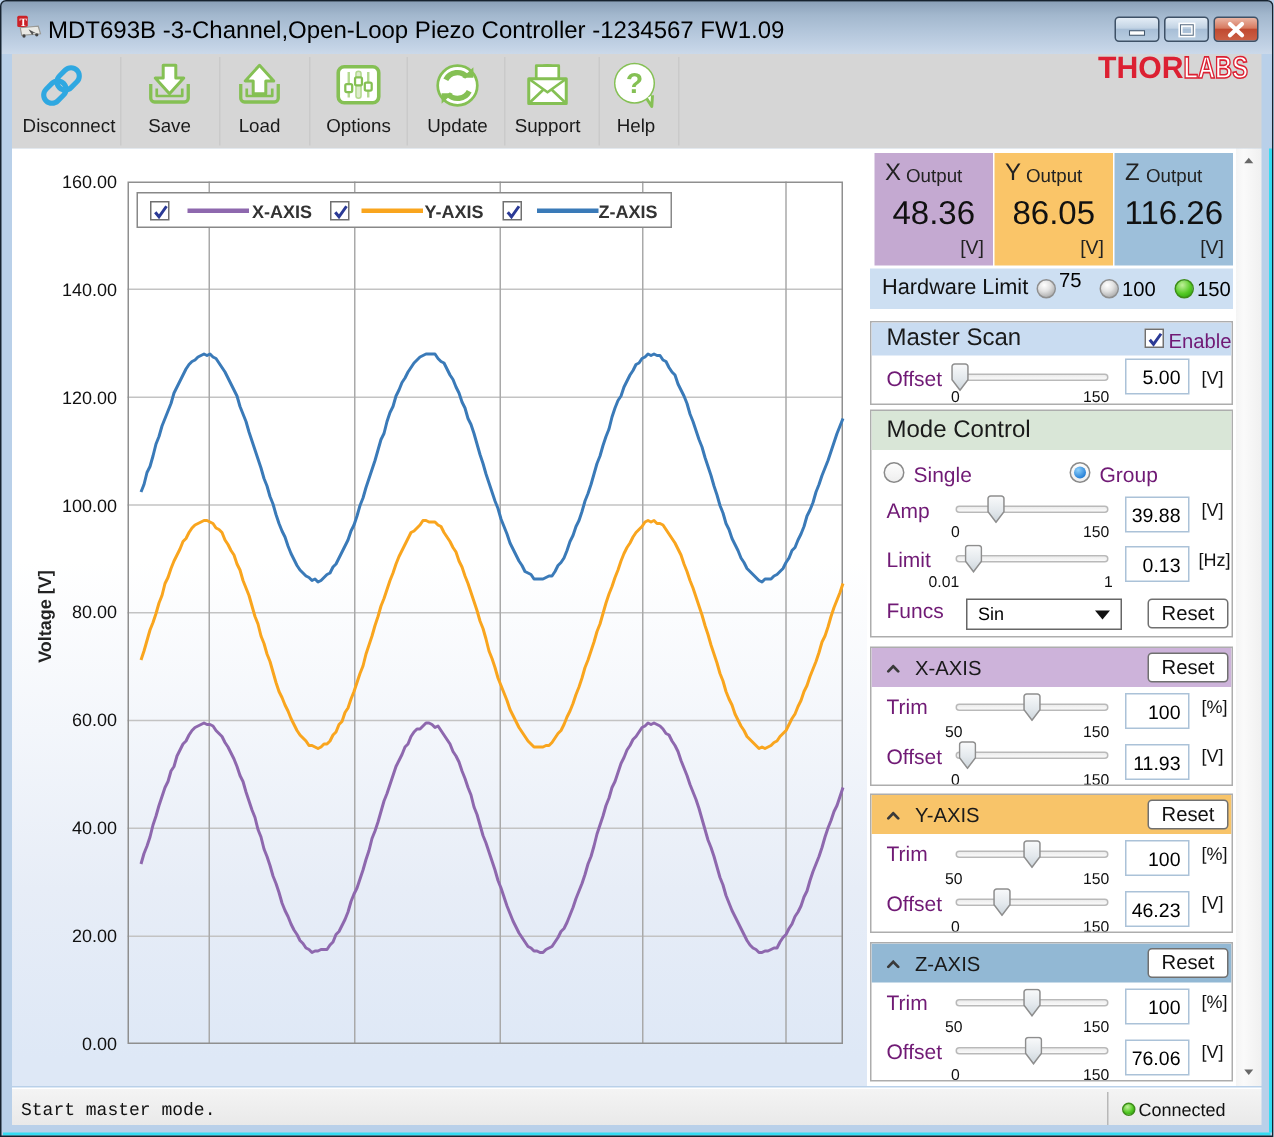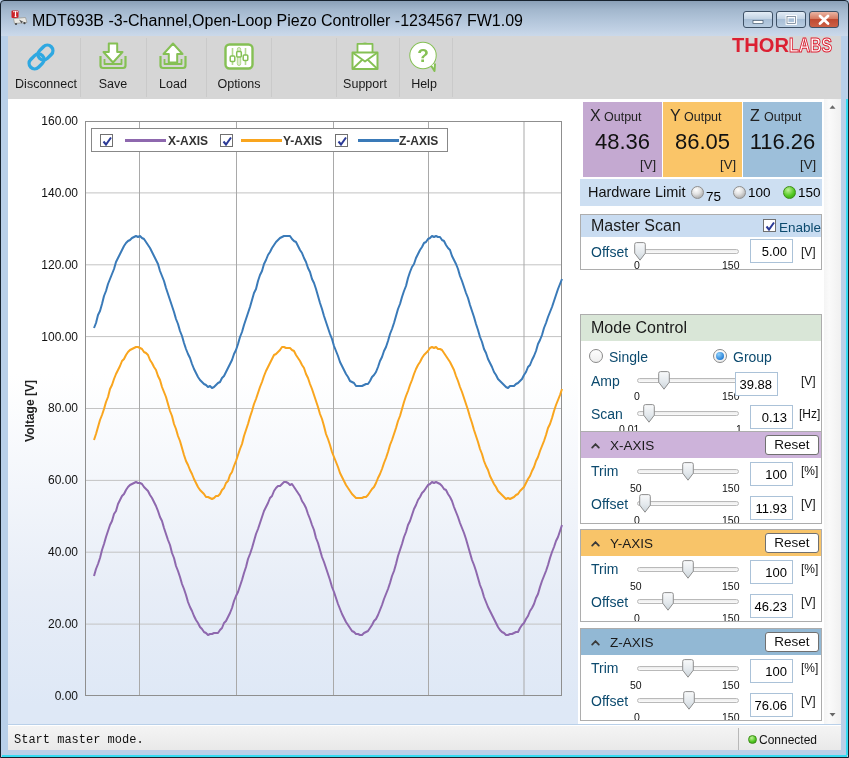--- a/index.html
+++ b/index.html
@@ -37,21 +37,21 @@
 .sect { position:absolute; width:242px; background:#fff; border:1px solid #adadad; overflow:hidden; }
 .sect-head { position:absolute; left:0; top:0; width:100%; }
 .sect-title { position:absolute; left:10px; font-size:16px; color:#1a1a1a;text-align:center; }
 .slider { position:absolute; height:19px; }
 .track { position:absolute; left:0; top:7px; width:100%; height:5px; border:1px solid #b9b9b9; border-radius:2.5px; background:linear-gradient(180deg,#ececec,#fafafa); }
 .thumb { position:absolute; top:0px; }
 .thumb svg { display:block; }
 .slab { position:absolute; font-size:10.5px; line-height:10px; color:#111; }
 .vbox { position:absolute; width:43px; height:24px; background:#fff; border:1px solid #abc2d8; font-size:13px; color:#000; text-align:right; padding:4px 5px 0 0; }
 .unit2 { position:absolute; font-size:12px; color:#111; }
-.rlab { position:absolute; font-size:14px; color:#0c4a6e; }
+.rlab { position:absolute; font-size:14px; color:#701a75; }
 .resetbtn { position:absolute; left:184px; width:54px; height:20px; background:#fff; border:1px solid #707070; border-radius:3px; font-size:13.5px; color:#111; text-align:center; line-height:18px; }
 .radio { position:absolute; width:14px; height:14px; border-radius:50%; border:1px solid #8a8a8a; background:linear-gradient(180deg,#fdfdfd,#eee); }
 .radio.on::after { content:""; position:absolute; left:2px; top:2px; width:8px; height:8px; border-radius:50%; background:radial-gradient(circle at 35% 30%,#8ed0fb,#2a83d8 70%,#1565b0); }
 .sphere { position:absolute; width:12px; height:12px; border-radius:50%; }
 .sphere.gray { background:radial-gradient(circle at 38% 28%,#ffffff,#e2e2e2 40%,#b4b4b4 75%,#a2a2a2); border:1px solid #8f8f8f; }
 .sphere.green { background:radial-gradient(circle at 38% 28%,#c0f09a,#55ca25 55%,#2fa312 90%); border:1px solid #3d8d18; }
 .chev { position:absolute; } .chev svg { display:block; }
 #statusbar { position:absolute; left:8px; top:725px; width:833px; height:25px; background:linear-gradient(180deg,#f4f4f4,#e9e9e9); border-top:1px solid #fff; color:#111; font-size:12px; }
 </style></head>
 <body>
@@ -122,20 +122,32 @@
         </g>
 <rect x="15.3" y="7.5" width="3.4" height="18" rx="1.7" fill="#ddeccc" stroke="#b2d98e" stroke-width="1"></rect>
 <g fill="#fff" stroke="#85c054" stroke-width="1.5">
           <rect x="8.2" y="16" width="4.6" height="5.4" rx="1"></rect>
           <rect x="14.7" y="11.5" width="4.6" height="5.4" rx="1"></rect>
           <rect x="21.2" y="15" width="4.6" height="5.4" rx="1"></rect>
         </g>
       </svg>
       <div>Options</div>
     </div>
+<div class="tbitem" style="left:252px;width:90px;">
+      <svg width="34" height="34" viewBox="0 0 34 34">
+        <circle cx="17" cy="17" r="13.2" fill="#fff" stroke="#85c054" stroke-width="1.8"></circle>
+<g fill="none" stroke="#85c054" stroke-width="3.6">
+<path d="M9.2 13.2 a8.6 8.6 0 0 1 14.2 -1.8"></path>
+<path d="M24.8 20.8 a8.6 8.6 0 0 1 -14.2 1.8"></path>
+        </g>
+<path d="M20.2 11.8 h7.4 v-7 Z" fill="#85c054"></path>
+<path d="M13.8 22.2 h-7.4 v7 Z" fill="#85c054"></path>
+      </svg>
+      <div>Update</div>
+    </div>
 <div class="tbitem" style="left:312px;width:90px;">
       <svg width="34" height="34" viewBox="0 0 34 34">
         <g stroke="#85c054" stroke-linejoin="round">
 <path d="M11 8 a6 4.5 0 0 1 12 0 v3 h-12 Z" fill="#fff" stroke-width="1.8"></path>
 <path d="M9.5 3.8 h15 v12 h-15 Z" fill="#fff" stroke-width="1.8"></path>
 <path d="M4.5 12.5 h25 v16.5 h-25 Z" fill="#fff" stroke-width="2"></path>
 <path d="M4.5 12.5 L17 21.5 L29.5 12.5" fill="none" stroke-width="1.8"></path>
 <path d="M4.5 29 L14.5 19.5 M29.5 29 L19.5 19.5" fill="none" stroke-width="1.8"></path>
         </g>
       </svg>
@@ -225,21 +237,21 @@
     </div>
 <div class="outbox" style="left:165px;top:3px;background:#9dbfda;">
       <span class="axl">Z</span>
       <span class="axs">Output</span>
       <div class="val">116.26</div>
       <span class="unit">[V]</span>
     </div>
 <div id="hwlimit" style="left:2px;top:80px;">
 <span class="abs" style="left:8px;top:5px;font-size:14.5px;color:#111;">Hardware Limit</span>
 <span class="sphere gray" style="left:111px;top:7px;width:13px;height:13px;"></span>
-      <span class="abs" style="left:126px;top:10px;font-size:13.5px;">75</span>
+      <span class="abs" style="left:126px;top:0;font-size:13.5px;">75</span>
 <span class="sphere gray" style="left:153px;top:7px;width:13px;height:13px;"></span>
       <span class="abs" style="left:168px;top:6px;font-size:13.5px;">100</span>
 <span class="sphere green" style="left:203px;top:7px;width:13px;height:13px;"></span>
       <span class="abs" style="left:218px;top:6px;font-size:13.5px;">150</span>
 </div>
 <div class="sect" style="left:2px;top:115px;height:56px;">
 <div class="sect-head" style="height:22px;background:#c9dcf1;"></div>
 <div class="sect-title" style="top:2px;">Master Scan</div>
 <span class="cb" style="left:182px;top:4px;position:absolute;">
         <svg width="15" height="15" viewBox="0 0 15 15" style="position:absolute;left:-1px;top:-1px;">
@@ -261,21 +273,21 @@
             </defs>
             <path d="M2.5 0.6 h7 a1.8 1.8 0 0 1 1.8 1.8 v8.8 l-5.3 7 -5.3 -7 v-8.8 a1.8 1.8 0 0 1 1.8 -1.8 z" fill="url(#tg)" stroke="#8e8e8e" stroke-width="1"></path>
           </svg>
         </div>
       </div>
 <span class="slab" style="left:53px;top:45px;">0</span>
       <span class="slab" style="left:141px;top:45px;">150</span>
 <div class="vbox" style="left:169px;top:24px;">5.00</div>
 <span class="unit2" style="left:220px;top:30px;">[V]</span>
 </div>
-<div class="sect" style="left:2px;top:174px;height:152px;margin-top:41px;">
+<div class="sect" style="left:2px;top:174px;height:152px;">
 <div class="sect-head" style="height:26px;background:#d9e6d7;"></div>
 <div class="sect-title" style="top:4px;">Mode Control</div>
 <span class="radio" style="left:8px;top:34px;"></span>
       <span class="rlab" style="left:28px;top:34px;">Single</span>
 <span class="radio on" style="left:132px;top:34px;"></span>
       <span class="rlab" style="left:152px;top:34px;">Group</span>
 <span class="rlab" style="left:10px;top:58px;">Amp</span>
 <div class="slider" style="left:56px;top:56px;width:102px;">
         <div class="track"></div>
         <div class="thumb" style="left:21.1px;">
@@ -286,23 +298,23 @@
                 <stop offset="0.55" stop-color="#e4e9ed"></stop>
                 <stop offset="1" stop-color="#ccd5db"></stop>
               </linearGradient>
             </defs>
             <path d="M2.5 0.6 h7 a1.8 1.8 0 0 1 1.8 1.8 v8.8 l-5.3 7 -5.3 -7 v-8.8 a1.8 1.8 0 0 1 1.8 -1.8 z" fill="url(#tg)" stroke="#8e8e8e" stroke-width="1"></path>
           </svg>
         </div>
       </div>
 <span class="slab" style="left:53px;top:76px;">0</span>
       <span class="slab" style="left:141px;top:76px;">150</span>
-<div class="vbox" style="left:154px;top:57px;">39.88</div>
+<div class="vbox" style="left:169px;top:57px;">39.88</div>
 <span class="unit2" style="left:220px;top:59px;">[V]</span>
-<span class="rlab" style="left:10px;top:91px;">Scan</span>
+<span class="rlab" style="left:10px;top:91px;">Limit</span>
 <div class="slider" style="left:56px;top:89px;width:102px;">
         <div class="track"></div>
         <div class="thumb" style="left:6.4px;">
           <svg width="12" height="19" viewBox="0 0 12 19">
             <defs>
               <linearGradient id="tg" x1="0" y1="0" x2="0" y2="1">
                 <stop offset="0" stop-color="#f9fafb"></stop>
                 <stop offset="0.55" stop-color="#e4e9ed"></stop>
                 <stop offset="1" stop-color="#ccd5db"></stop>
               </linearGradient>

